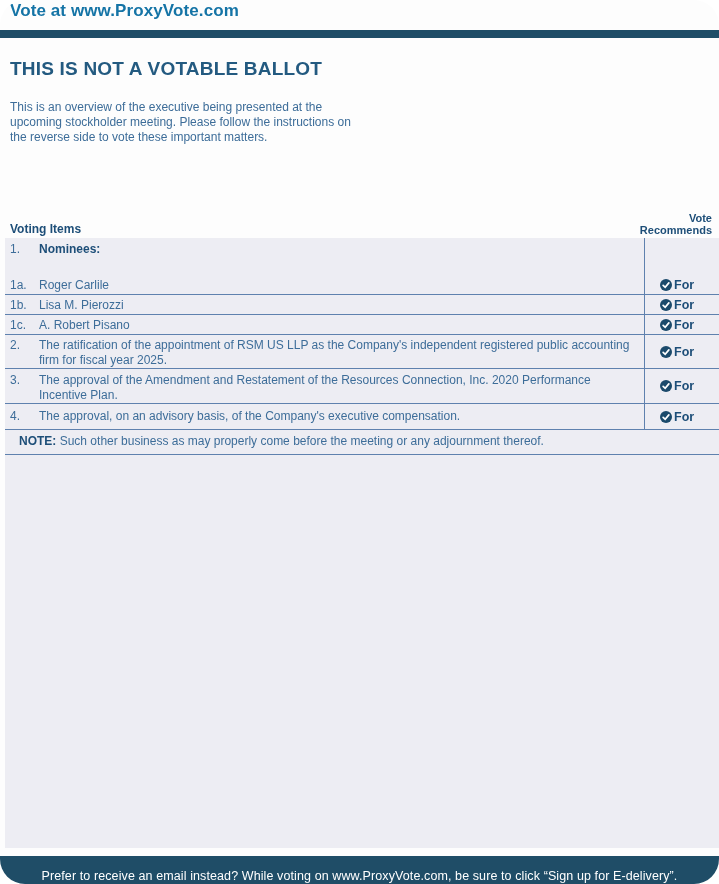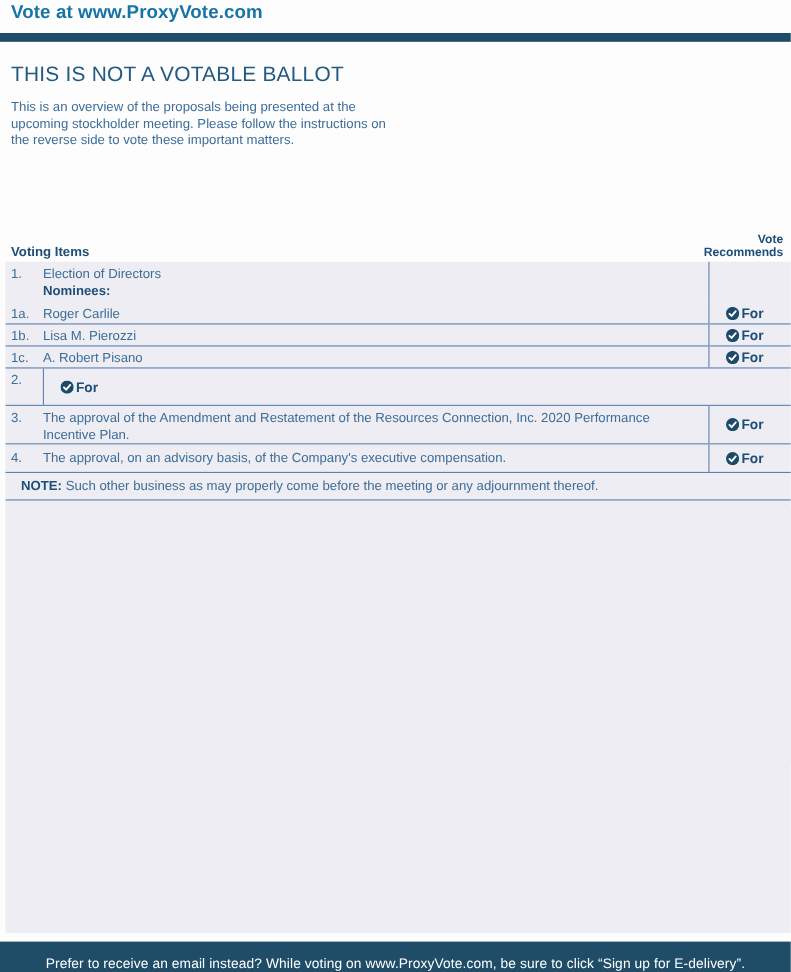--- a/index.html
+++ b/index.html
@@ -13,34 +13,35 @@
     --check-navy:#1b4a6b;
     --footer-text:#ffffff;
     --page-bg:#fdfdfd;
   }
   *{margin:0;padding:0;box-sizing:border-box;}
   html,body{background:#ffffff;}
   body{font-family:"Liberation Sans","DejaVu Sans",sans-serif;}
   .page{
     position:relative;width:719px;height:884px;background:var(--page-bg);
     overflow:hidden;
+    border-radius:25px;
   }
   .top-title{
     position:absolute;top:1px;left:10px;
     font-size:17px;font-weight:bold;color:var(--link-blue);
     letter-spacing:.1px;
   }
   .top-bar{
     position:absolute;top:30px;left:0;width:719px;height:8px;
     background:var(--navy-bar);
   }
   .intro{position:absolute;top:58px;left:10px;width:420px;}
   .intro h1{
-    font-size:19px;font-weight:normal;color:var(--heading-blue);
-    letter-spacing:.2px;margin-bottom:10px;
+    font-size:19px;font-weight:bold;color:var(--heading-blue);
+    letter-spacing:.2px;margin-bottom:20px;
   }
   .intro p{
     font-size:12px;line-height:15px;color:var(--body-blue);width:350px;
   }
   .table-head{
     position:absolute;top:212px;left:10px;right:7px;
     display:flex;justify-content:space-between;align-items:flex-end;
   }
   .table-head .items{
     font-size:12px;font-weight:bold;color:var(--bold-navy);
@@ -92,37 +93,36 @@
 </head>
 <body>
 
 <div class="page">
 
   <div class="top-title">Vote at www.ProxyVote.com</div>
   <div class="top-bar"></div>
 
   <div class="intro">
     <h1>THIS IS NOT A VOTABLE BALLOT</h1>
-    <p>This is an overview of the proposals being presented at the upcoming stockholder meeting. Please follow the instructions on the reverse side to vote these important matters.</p>
+    <p>This is an overview of the executive being presented at the upcoming stockholder meeting. Please follow the instructions on the reverse side to vote these important matters.</p>
   </div>
 
   <div class="table-head">
     <div class="items">Voting Items</div>
     <div class="recs">
       <div>Vote</div>
       <div>Recommends</div>
     </div>
   </div>
 
   <div class="vtable">
 
     <div class="row r0">
       <div class="num">1.</div>
       <div class="txt">
-        <div>Election of Directors</div>
         <div class="bold">Nominees:</div>
       </div>
       <div class="rec"></div>
     </div>
 
     <div class="row r1 bb">
       <div class="num">1a.</div>
       <div class="txt">Roger Carlile</div>
       <div class="rec">
         <span class="chk">
@@ -158,20 +158,21 @@
               <circle cx="8" cy="8" r="8" fill="#1b4a6b"></circle>
               <path d="M4.2 8.4 L6.9 11 L11.8 5.2" stroke="#ffffff" stroke-width="2.3" fill="none" stroke-linecap="round"></path>
             </svg>
           </span>
         <span class="for">For</span>
       </div>
     </div>
 
     <div class="row r4 bb">
       <div class="num">2.</div>
+      <div class="txt">The ratification of the appointment of RSM US LLP as the Company's independent registered public accounting firm for fiscal year 2025.</div>
       <div class="rec">
         <span class="chk">
             <svg viewBox="0 0 16 16" width="12" height="12">
               <circle cx="8" cy="8" r="8" fill="#1b4a6b"></circle>
               <path d="M4.2 8.4 L6.9 11 L11.8 5.2" stroke="#ffffff" stroke-width="2.3" fill="none" stroke-linecap="round"></path>
             </svg>
           </span>
         <span class="for">For</span>
       </div>
     </div>

